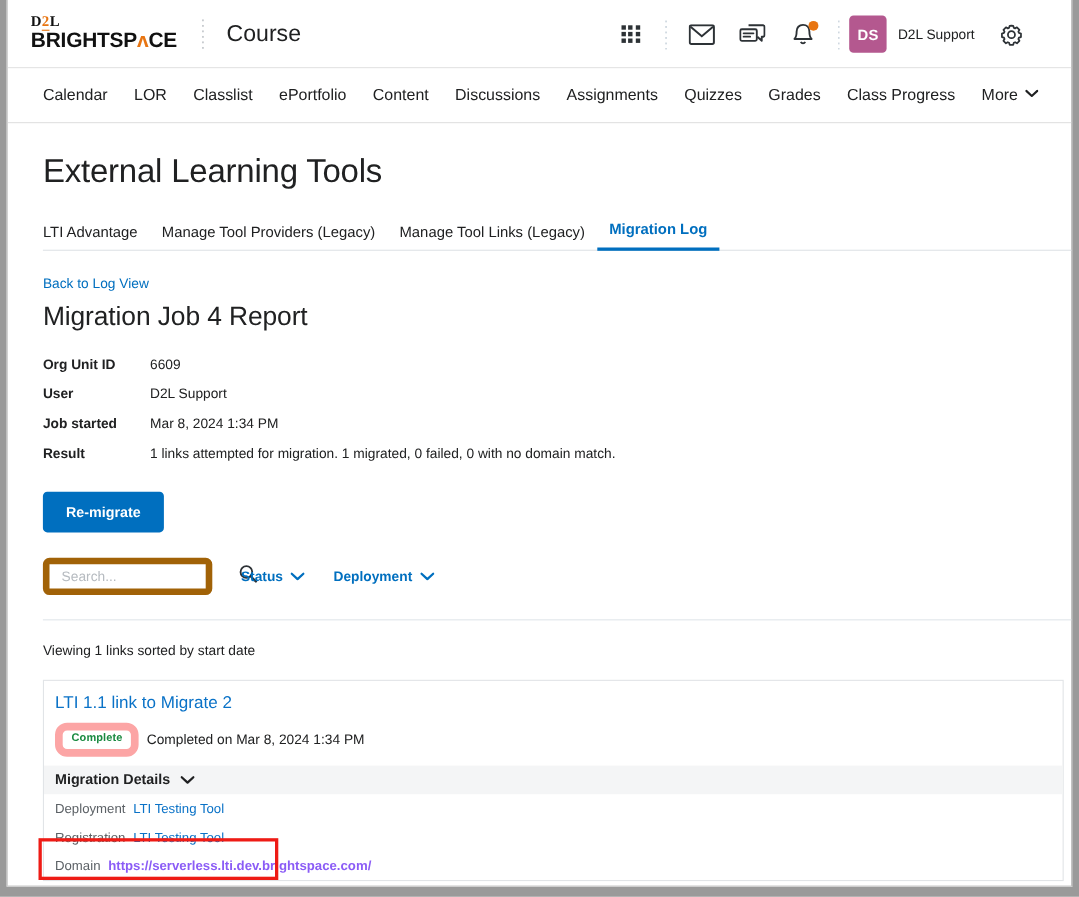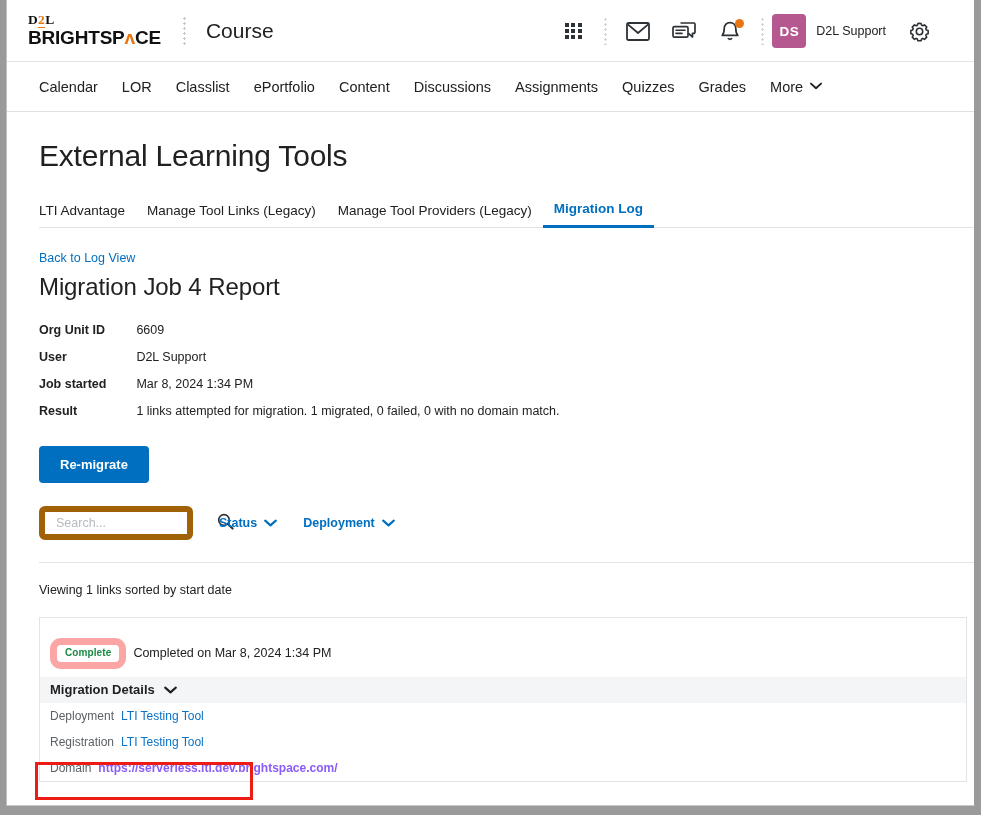--- a/index.html
+++ b/index.html
@@ -292,33 +292,34 @@
   <div class="navbar">
     <div class="navitem">Calendar</div>
     <div class="navitem">LOR</div>
     <div class="navitem">Classlist</div>
     <div class="navitem">ePortfolio</div>
     <div class="navitem">Content</div>
     <div class="navitem">Discussions</div>
     <div class="navitem">Assignments</div>
     <div class="navitem">Quizzes</div>
     <div class="navitem">Grades</div>
+    <div class="navitem">Class Progress</div>
     <div class="navitem"><span>More</span><span class="chev"><svg width="12" height="8" viewBox="0 0 12 8">
             <path d="M1 1.6 L6 6.2 L11 1.6" fill="none" stroke="#202122" stroke-width="1.9" stroke-linecap="round" stroke-linejoin="round"></path>
           </svg></span></div>
   </div>
 
   <div class="content">
 
     <h1 class="page-title">External Learning Tools</h1>
 
     <div class="tabs">
       <div class="tab">LTI Advantage</div>
+      <div class="tab">Manage Tool Providers (Legacy)</div>
       <div class="tab">Manage Tool Links (Legacy)</div>
-      <div class="tab">Manage Tool Providers (Legacy)</div>
       <div class="tab active">Migration Log</div>
     </div>
 
     <a class="backlink">Back to Log View</a>
 
     <h2 class="report-title">Migration Job 4 Report</h2>
 
     <table class="meta">
       <tbody>
           <tr>
@@ -365,20 +366,21 @@
             </svg></span>
       </div>
     </div>
 
     <div class="hr"></div>
 
     <div class="viewing">Viewing 1 links sorted by start date</div>
 
     <div class="card">
       <div class="card-inner">
+        <a class="card-link">LTI 1.1 link to Migrate 2</a>
         <div class="statusline">
           <span class="pill">Complete</span>
           <span class="txt">Completed on Mar 8, 2024 1:34 PM</span>
         </div>
         <div class="details-head">
           <span>Migration Details</span>
           <span><svg width="13" height="8" viewBox="0 0 13 8">
                 <path d="M1.2 1.6 L6.5 6.4 L11.8 1.6" fill="none" stroke="#202122" stroke-width="2.1" stroke-linecap="round" stroke-linejoin="round"></path>
               </svg></span>
         </div>

